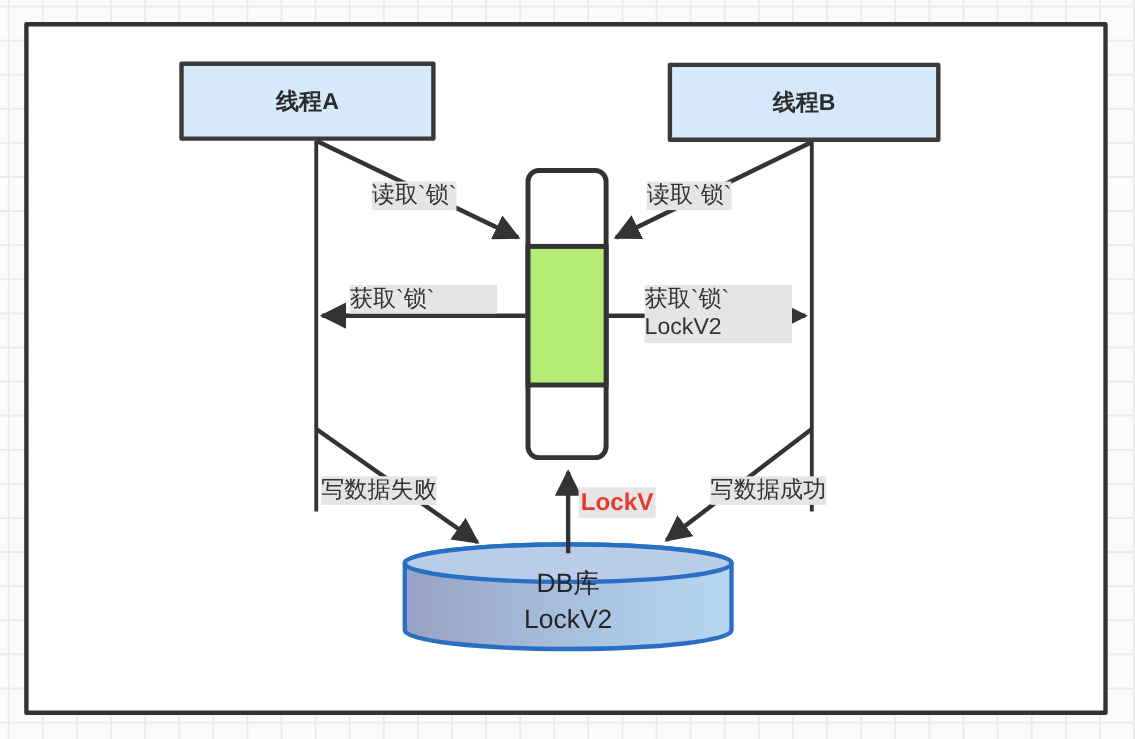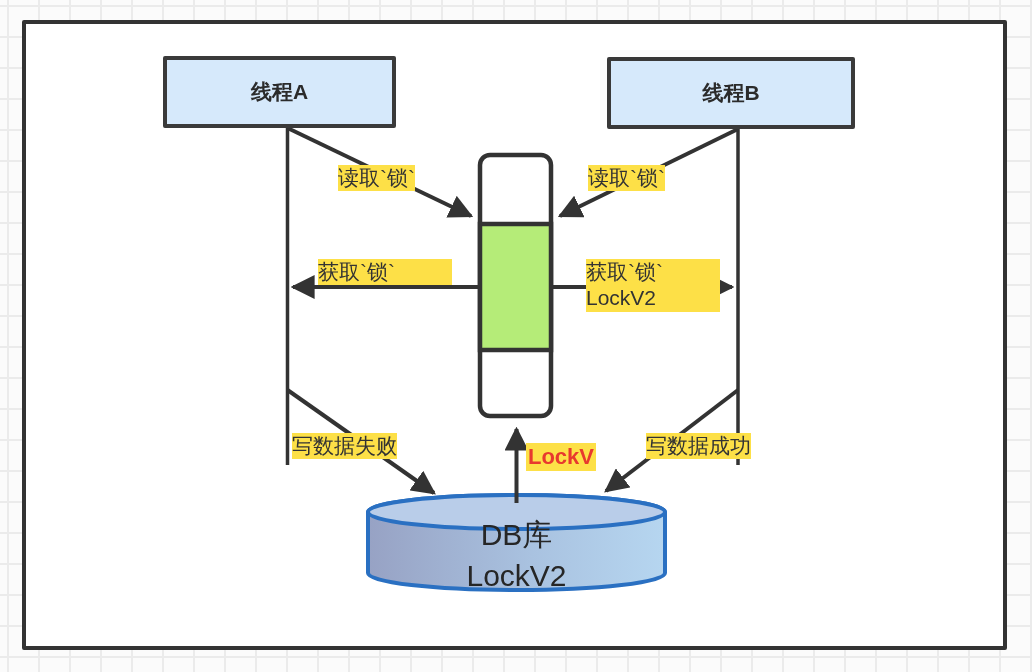--- a/index.html
+++ b/index.html
@@ -24,35 +24,35 @@
     background:#d6e9fb;border:4px solid #3a3a3a;border-radius:2px;
     display:flex;align-items:center;justify-content:center;
     font-size:21px;font-weight:bold;color:#2b2b2b;
   }
   .thread-a{left:163px;top:56px;width:233px;height:72px;}
   .thread-b{left:607px;top:57px;width:248px;height:72px;}
   .label{
     position:absolute;font-size:21px;color:#333333;
     white-space:nowrap;line-height:1.25;
   }
-  .bg-white{background:#fde047;}
+  .bg-white{background:#e5e5e5;}
   .read-left{left:338px;top:165px;}
   .read-right{left:588px;top:165px;}
   .acquire{text-align:left;}
   .acquire-left{left:318px;top:259px;width:134px;}
   .acquire-right{left:586px;top:259px;width:134px;}
   .write-fail{left:292px;top:433px;}
   .write-success{left:598px;top:433px;margin-left:48px;}
   .lockv{
     left:486px;top:443px;width:70px;text-align:center;
     color:#e8392e;font-weight:bold;font-size:22px;margin-left:40px;
   }
   .db-label{
     position:absolute;left:368px;top:514px;width:297px;
-    text-align:center;font-size:30px;font-weight:500;color:#262626;line-height:1.38;
+    text-align:center;font-size:24px;font-weight:500;color:#262626;line-height:1.38;
   }
 </style>
 </head>
 <body>
 
 <div class="page">
   <div class="frame"></div>
 
   <svg class="connectors" viewBox="0 0 1032 672">
     <defs>

